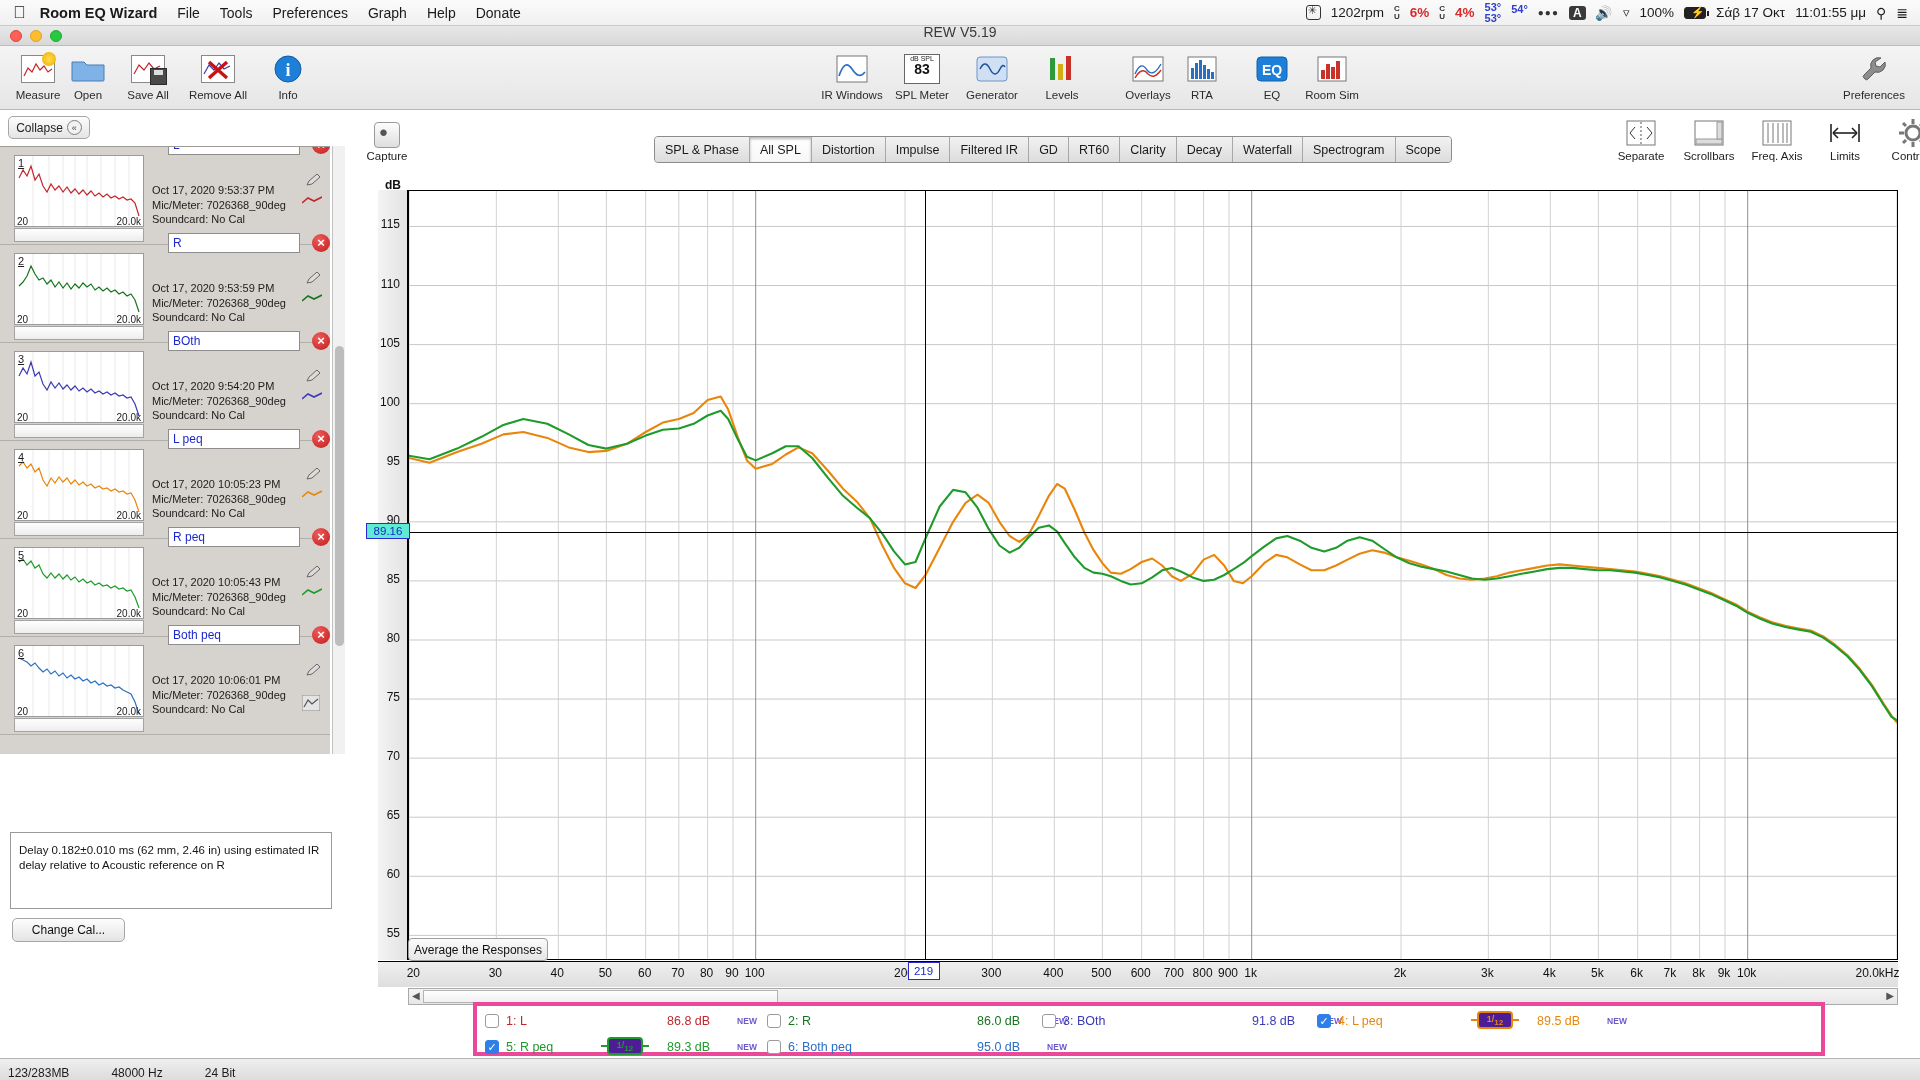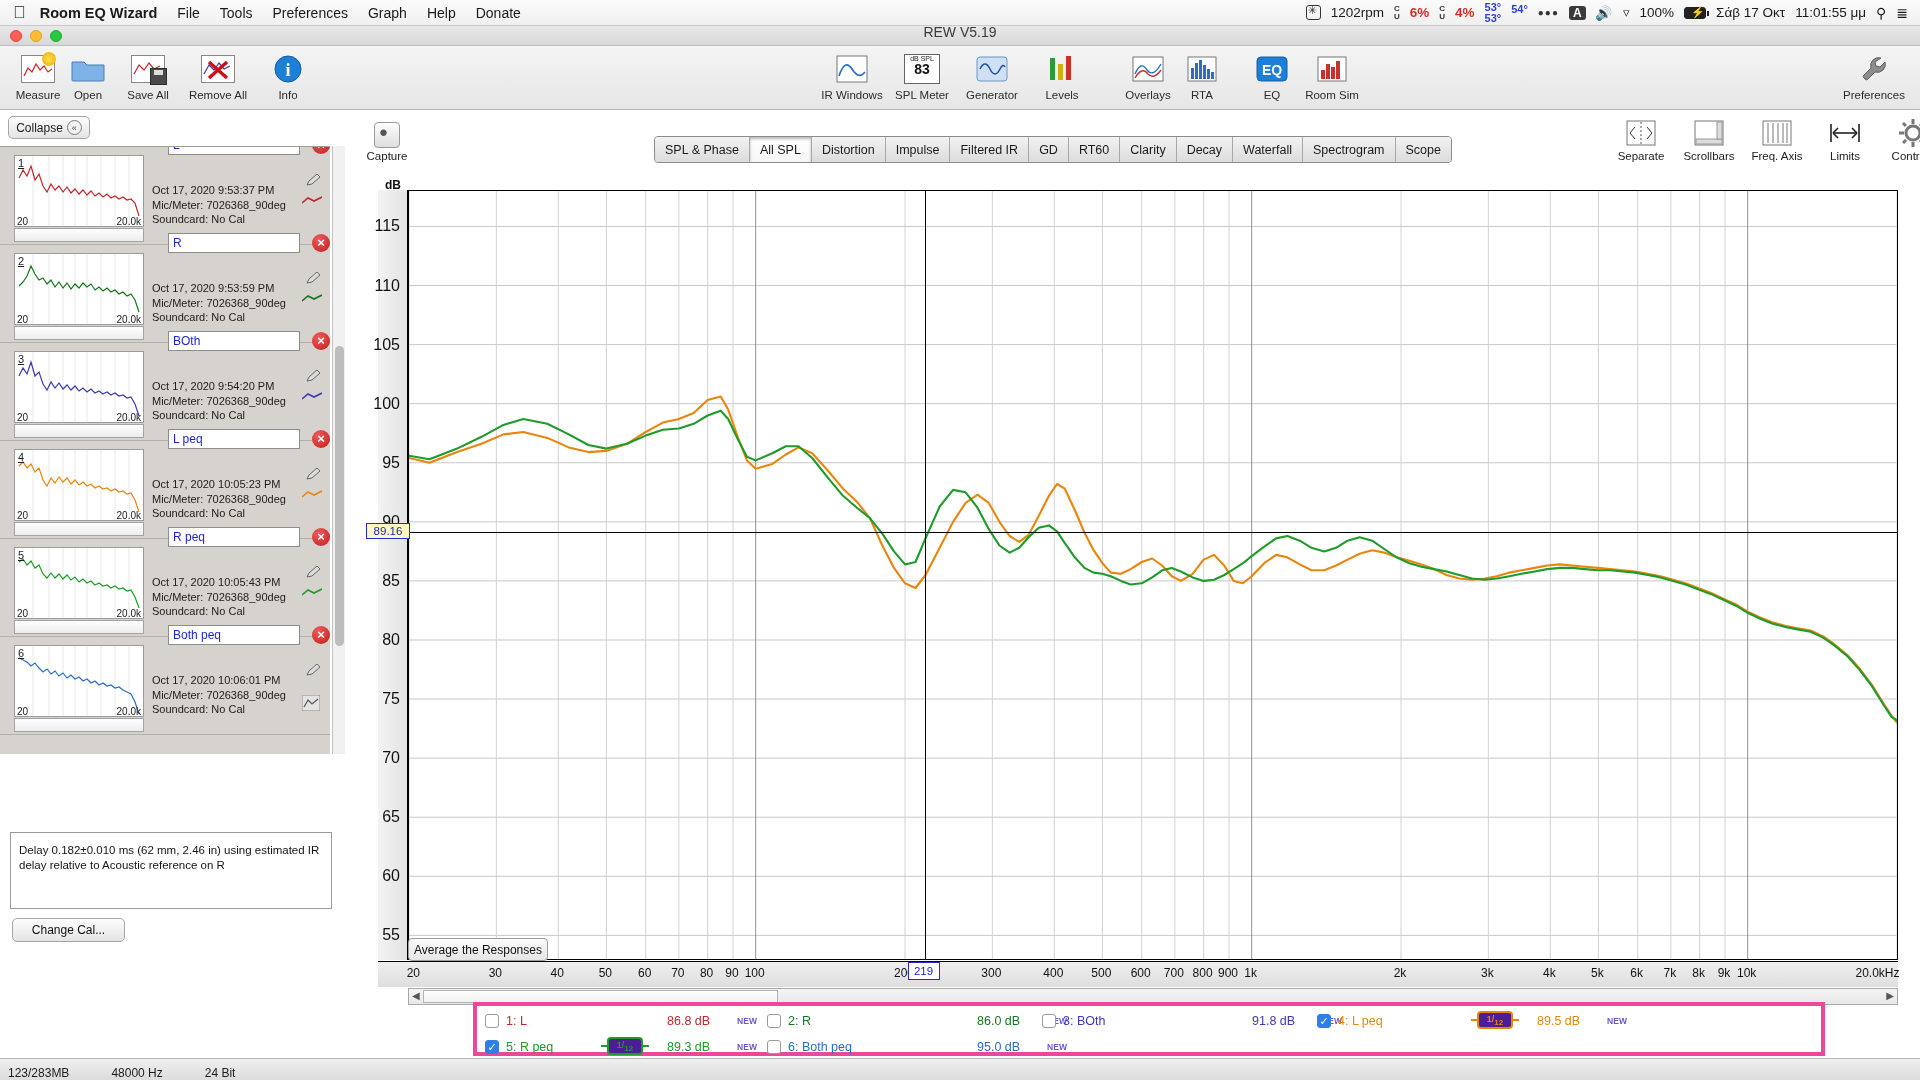--- a/index.html
+++ b/index.html
@@ -148,32 +148,32 @@
   #tabs .tab.sel{ background:linear-gradient(#ffffff,#f7f7f7); box-shadow:inset 0 2px 3px rgba(0,0,0,.28);}
 
   .rtool{ position:absolute; top:116px; width:66px; text-align:center; }
   .rtool .ric{ height:34px; display:flex; align-items:center; justify-content:center;}
   .rtool .rlb{ font-size:11.5px; color:#222; }
   #ylabel{ position:absolute; left:385px; top:178px; font-size:12px; font-weight:bold; color:#111;}
   #plot{
     position:absolute; left:408px; top:190px; width:1490px; height:770px;
     background:#ffffff; border:1px solid #000;
   }
-  .yticklbl{ position:absolute; left:348px; width:52px; text-align:right; font-size:16px; color:#111;}
+  .yticklbl{ position:absolute; left:348px; width:52px; text-align:right; font-size:12px; color:#111;}
   .xticklbl{ position:absolute; top:966px; font-size:12px; color:#111; transform:translateX(-50%);}
 
   #yaxisband{ position:absolute; left:378px; top:190px; width:30px; height:770px;
      background:linear-gradient(90deg,#f3f3f3,#e3e3e3); border-right:1px solid #000;}
   #xaxisband{ position:absolute; left:378px; top:961px; width:1520px; height:26px;
      background:linear-gradient(#efefef,#dedede); border-top:1px solid #000;}
 
   #cursorH{ position:absolute; left:0; top:0; width:100%; height:1px; background:#000; z-index:6;}
   #cursorV{ position:absolute; top:0; width:1px; height:100%; background:#000; z-index:6;}
   #yvalbox{
-     position:absolute; left:366px; width:44px; height:16px; background:#fef9c3; border:1px solid #2a2ad0;
+     position:absolute; left:366px; width:44px; height:16px; background:#5eead4; border:1px solid #2a2ad0;
      font-size:11.5px; color:#1d28c8; text-align:center; line-height:14px; z-index:8;
   }
   #xvalbox{
      position:absolute; top:962px; width:32px; height:18px; background:#fff; border:1px solid #2a2ad0;
      font-size:11.5px; color:#1d28c8; text-align:center; line-height:16px; z-index:8;
   }
   #avgbtn{
      position:absolute; left:408px; top:938px; width:140px; height:23px;
      background:linear-gradient(#fbfbfb,#e5e5e5); border:1px solid #9d9d9d; border-radius:4px;
      font-size:12px; display:flex;align-items:center;justify-content:center; color:#111; z-index:9;

